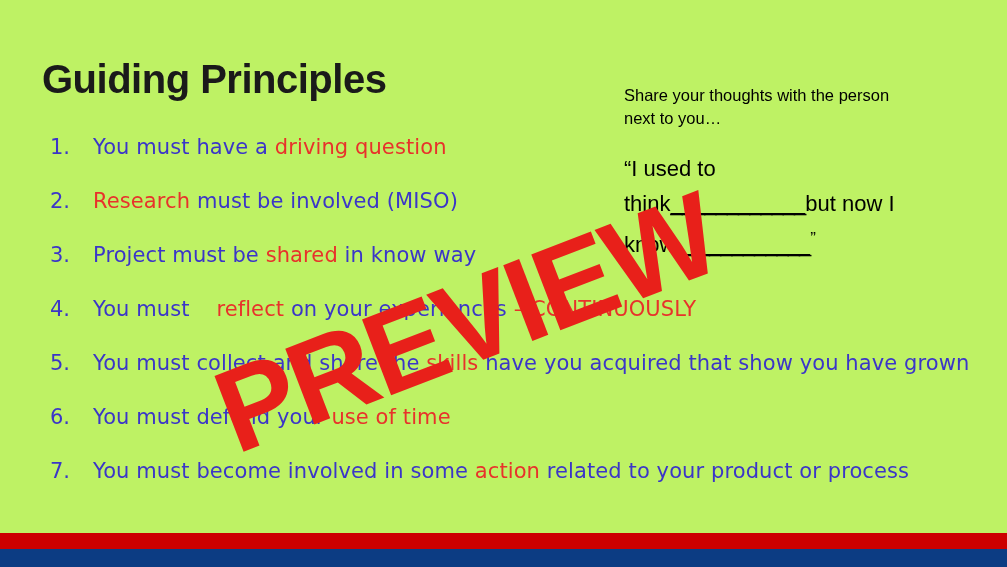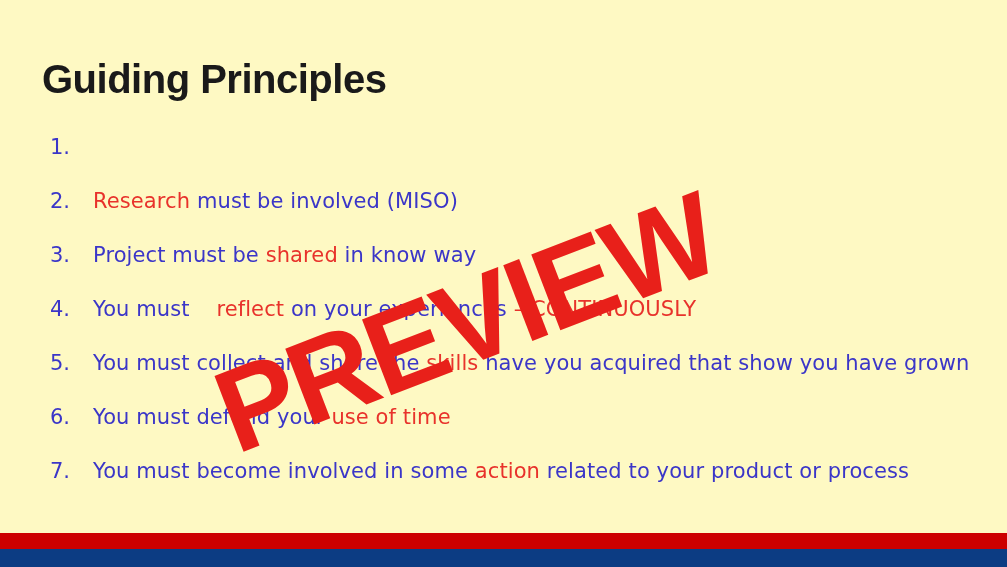--- a/index.html
+++ b/index.html
@@ -127,27 +127,28 @@
     left: 0;
     top: 549px;
     width: 1007px;
     height: 18px;
     background: #0c3c83;
   }
 </style>
 </head>
 <body>
 
-<div id="slide" style="background: #fef9c3;">
+<div id="slide" style="background: #bef264;">
 
   <div id="title">Guiding Principles</div>
 
   <div id="principles">
       <div class="principle-row">
         <span class="principle-num" style="color: rgb(59, 54, 200);">1.</span>
+        <span class="principle-text"><span style="color: rgb(59, 54, 200);">You must have a </span><span style="color: rgb(232, 50, 43);">driving question</span></span>
       </div>
       <div class="principle-row">
         <span class="principle-num" style="color: rgb(59, 54, 200);">2.</span>
         <span class="principle-text"><span style="color: rgb(232, 50, 43);">Research</span><span style="color: rgb(59, 54, 200);"> must be involved  (MISO)</span></span>
       </div>
       <div class="principle-row">
         <span class="principle-num" style="color: rgb(59, 54, 200);">3.</span>
         <span class="principle-text"><span style="color: rgb(59, 54, 200);">Project must be </span><span style="color: rgb(232, 50, 43);">shared</span><span style="color: rgb(59, 54, 200);"> in know way</span></span>
       </div>
       <div class="principle-row">
@@ -161,19 +162,25 @@
       <div class="principle-row">
         <span class="principle-num" style="color: rgb(59, 54, 200);">6.</span>
         <span class="principle-text"><span style="color: rgb(59, 54, 200);">You must defend your </span><span style="color: rgb(232, 50, 43);">use of  time</span></span>
       </div>
       <div class="principle-row">
         <span class="principle-num" style="color: rgb(59, 54, 200);">7.</span>
         <span class="principle-text"><span style="color: rgb(59, 54, 200);">You must become involved in some </span><span style="color: rgb(232, 50, 43);">action</span><span style="color: rgb(59, 54, 200);"> related to your product or process</span></span>
       </div>
     </div>
 
+  <div id="prompt-block">
+    <div id="prompt-intro">Share your thoughts with the person next to you…</div>
+    <div id="prompt-quote">
+      <span>“I used to think</span><span class="blank">____________</span><span>but now I know</span><span class="blank">____________</span><span class="closequote">”</span>
+    </div>
+  </div>
 
   <div id="watermark" style="color: rgb(232, 32, 26); transform: rotate(-21deg);">PREVIEW</div>
 
   <div id="bar-red" style="background: rgb(204, 0, 0);"></div>
   <div id="bar-blue" style="background: rgb(12, 60, 131);"></div>
 
 </div>
 
 </body></html>

